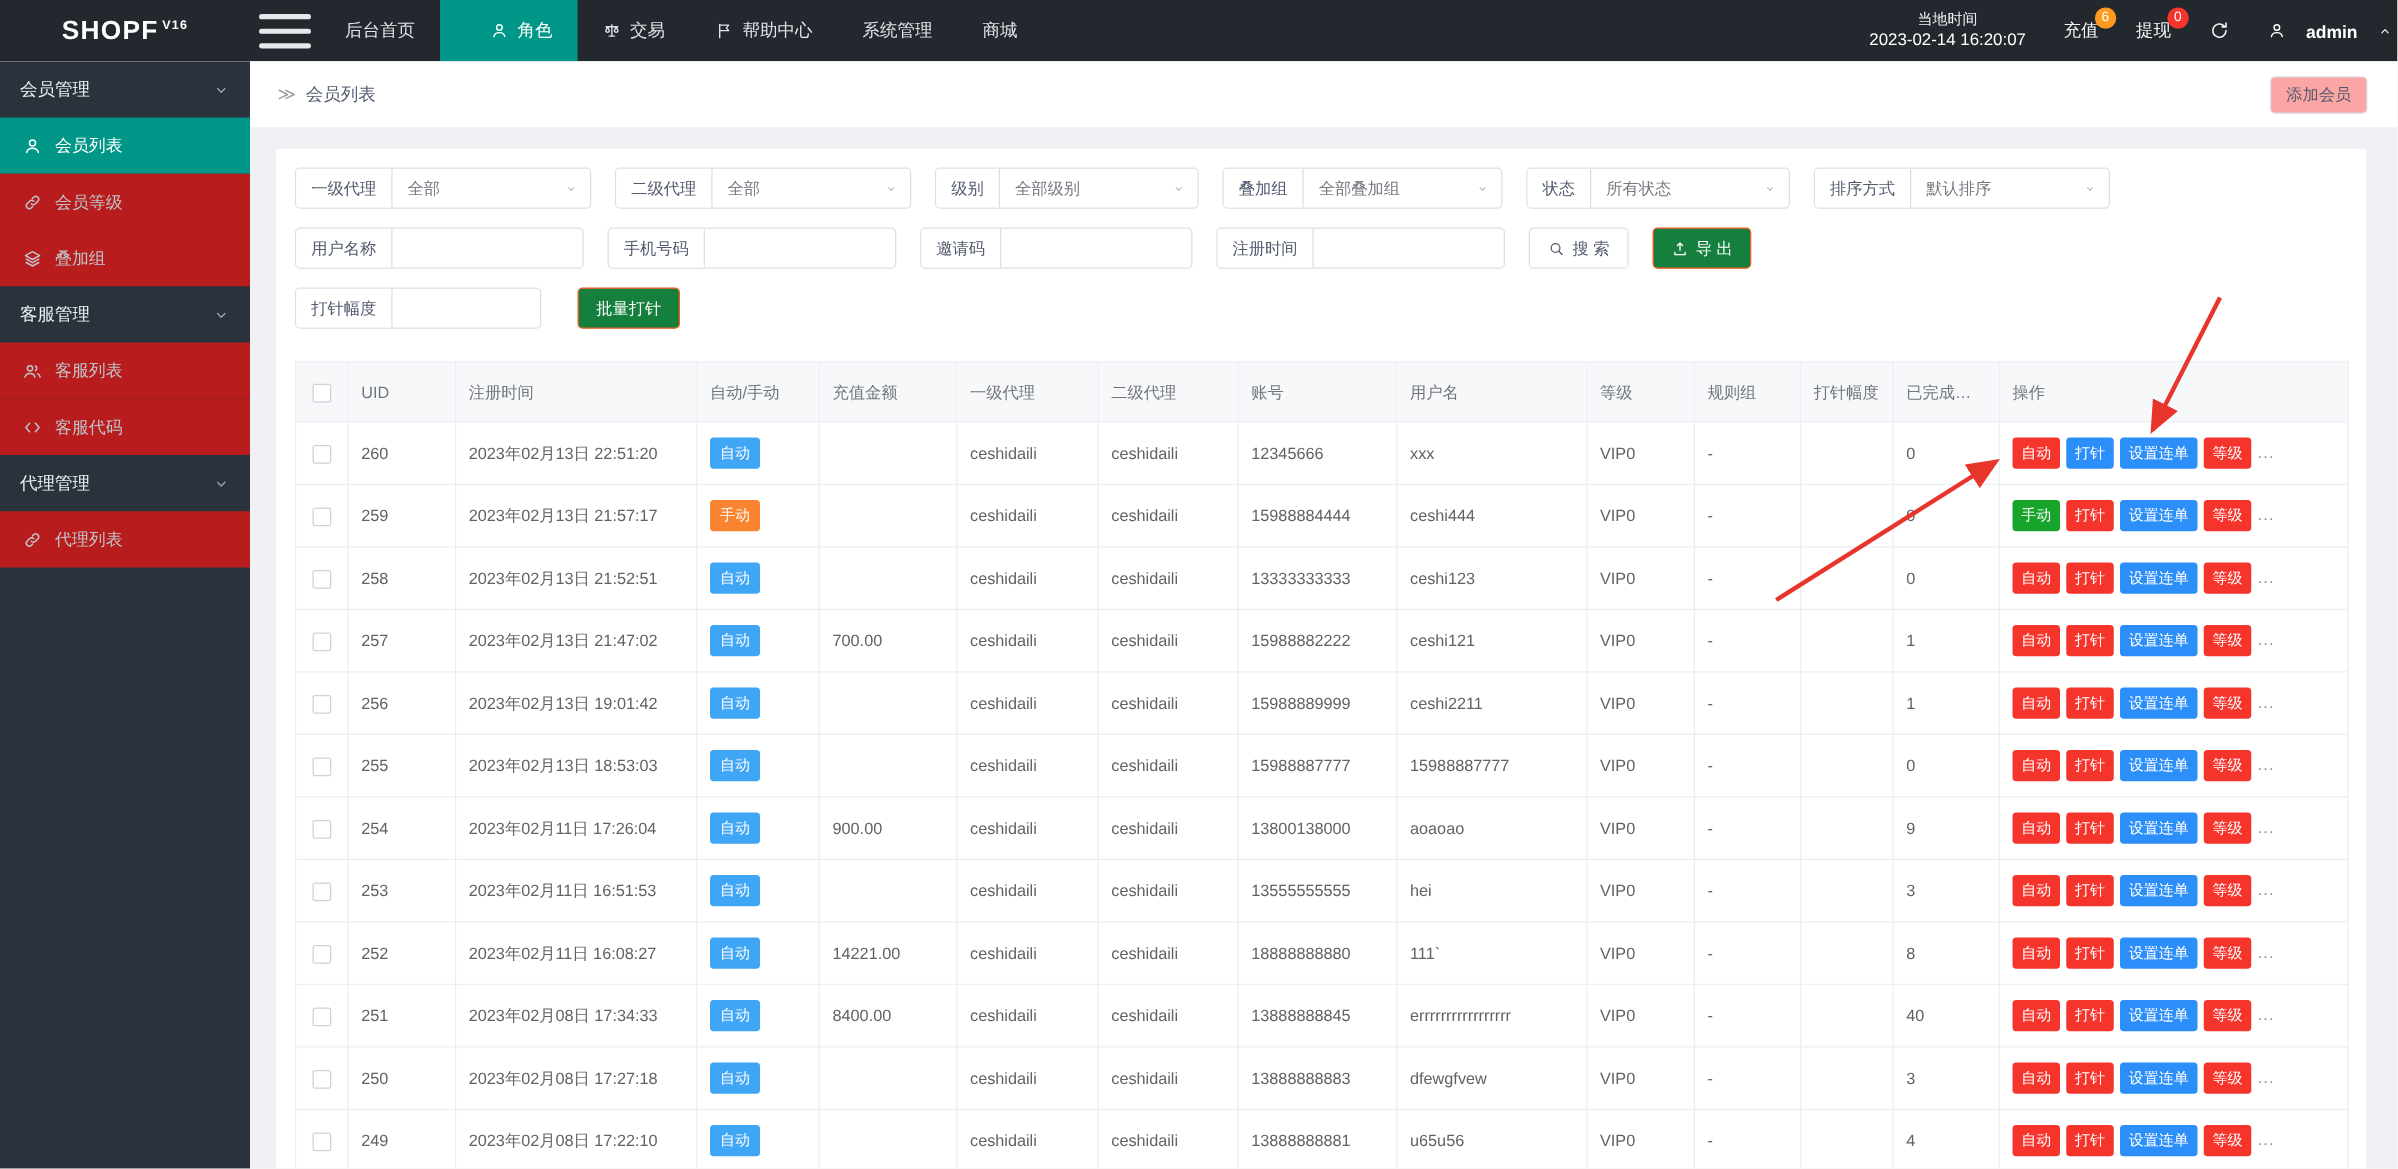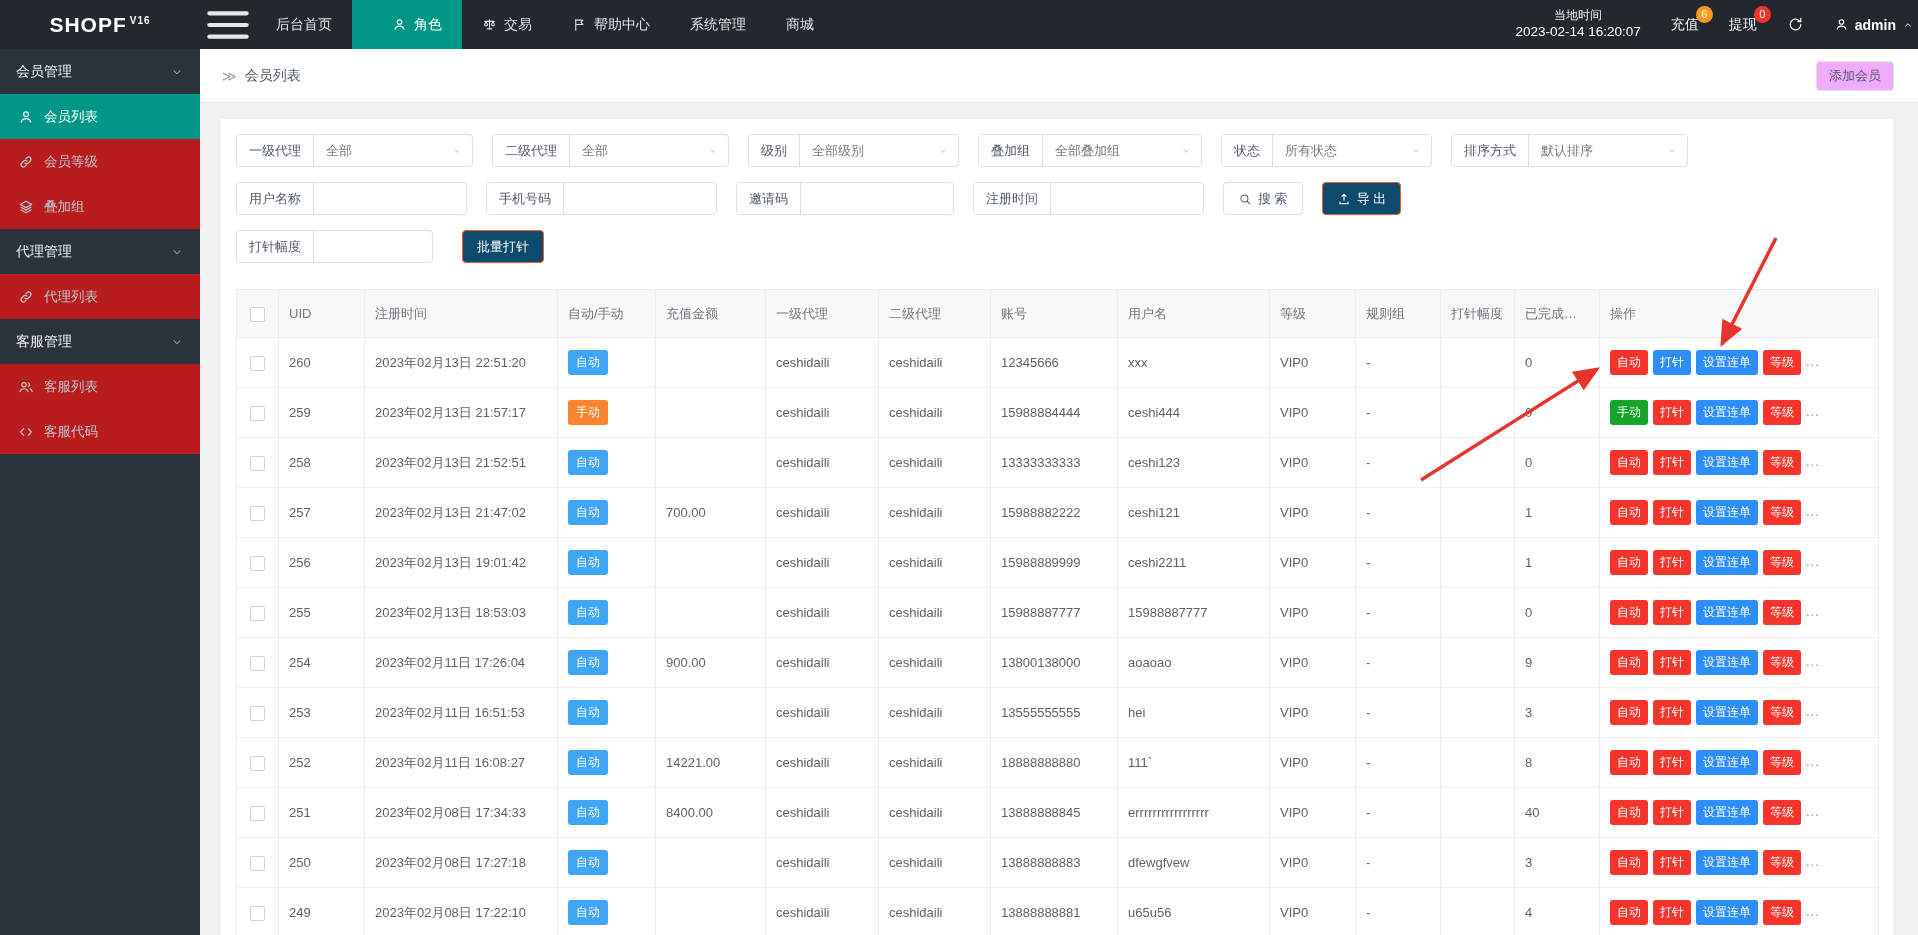--- a/index.html
+++ b/index.html
@@ -18,55 +18,55 @@
   .nav-item .icn { width:15px; height:15px; }
   .topbar-right { margin-left:auto; display:flex; align-items:center; gap:30px; padding-right:4px; }
   .time-block { text-align:center; line-height:1.35; }
   .time-label { font-size:12px; color:#f2f4f6; }
   .time-value { font-size:13.5px; color:#fff; }
   .badge-item { position:relative; font-size:14px; cursor:pointer; color:#f2f4f6; }
   .badge { position:absolute; top:-10px; right:-14px; min-width:17px; height:17px; line-height:17px; border-radius:9px; background:#ff9a1f; color:#fff; font-size:11px; text-align:center; padding:0 4px; }
   .badge.red { background:#f5342c; }
   .icon-btn { cursor:pointer; display:flex; align-items:center; color:#f2f4f6; }
   .icon-btn .icn { width:17px; height:17px; }
-  .user-menu { display:flex; align-items:center; gap:6px; font-size:14px; font-weight:bold; cursor:pointer; }
+  .user-menu { display:flex; align-items:center; gap:16px; font-size:14px; font-weight:bold; cursor:pointer; }
   .user-menu .icn { width:15px; height:15px; }
   .user-menu .icn.chev { width:12px; height:12px; }
 
   
   .body-row { flex:1; display:flex; overflow:hidden; }
   .sidebar { width:200px; flex:0 0 200px; background:#2a333b; overflow:hidden; }
   .sb-header { height:45px; display:flex; align-items:center; justify-content:space-between; padding:0 16px; font-size:14px; color:#eef1f3; cursor:pointer; }
   .sb-header .icn { width:14px; height:14px; color:#9aa6ad; }
   .sb-item { height:45px; display:flex; align-items:center; gap:10px; padding:0 16px 0 18px; font-size:13.5px; color:#bdc6cc; cursor:pointer; background:#b91c1c; }
   .sb-item .icn { width:16px; height:16px; }
   .sb-item.active { background:#009688; color:#fff; }
 
   .main { flex:1; display:flex; flex-direction:column; background:#f0f1f4; overflow:hidden; }
   .breadcrumb-bar { flex:0 0 54px; height:54px; background:#fff; border-bottom:1px solid #e8e9eb; display:flex; align-items:center; justify-content:space-between; padding:0 24px 0 22px; }
   .breadcrumb { font-size:14px; color:#515a6e; display:flex; align-items:center; gap:8px; }
   .bc-marker { color:#9aa0a8; font-size:14px; }
-  .btn-plain { height:30px; padding:0 12px; font-size:13px; border:1px solid #dcdfe6; border-radius:4px; background:#f0abfc; color:#515a6e; cursor:pointer; font-family:inherit;text-align:right; }
+  .btn-plain { height:30px; padding:0 12px; font-size:13px; border:1px solid #dcdfe6; border-radius:4px; background:#fca5a5; color:#515a6e; cursor:pointer; font-family:inherit;text-align:right; }
 
   .content { flex:1; padding:16px 25px 0 21px; overflow:hidden; }
   .panel { background:#fff; border-radius:2px; padding:15px; min-height:830px; }
 
   
   .filter-row { display:flex; align-items:center; gap:19px; margin-bottom:15px; }
   .fgroup { display:inline-flex; align-items:stretch; height:33px; border:1px solid #dcdfe6; border-radius:4px; background:#fff; overflow:hidden; }
   .flabel { display:flex; align-items:center; padding:0 12px; font-size:13px; color:#515a6e; border-right:1px solid #dcdfe6; white-space:nowrap; background:#fff; }
   .fselect { display:flex; align-items:center; justify-content:space-between; width:158px; padding:0 9px 0 12px; cursor:pointer; }
   .fval { font-size:13px; color:#76797f; white-space:nowrap; }
   .sel-caret { width:12px; height:12px; color:#b6b9c0; }
   .finput { border:none; outline:none; width:152px; padding:0 12px; font-size:13px; color:#333; font-family:inherit; background:#fff;margin-top:35px; }
   .finput::placeholder { color:#aeb2ba; }
   .finput.narrow { width:118px; }
   .btn { height:33px; display:inline-flex; align-items:center; gap:6px; padding:0 14px; border-radius:4px; border:1px solid #dcdfe6; background:#fff; font-size:13px; color:#515a6e; cursor:pointer; font-family:inherit; }
   .btn .icn { width:14px; height:14px; }
-  .orange-btn { background:#0c4a6e; border-color:#fa5a1f; color:#fff;text-align:center; }
+  .orange-btn { background:#15803d; border-color:#fa5a1f; color:#fff;text-align:center; }
   .batch { margin-left:10px; }
 
   
   .data-table { width:1642px; border-collapse:collapse; table-layout:fixed; margin-top:26px; }
   .data-table th, .data-table td { border:1px solid #ebeef5; padding:0 10px; white-space:nowrap; overflow:hidden; text-overflow:ellipsis; text-align:left; }
   .data-table th { height:48px; background:#f7f8fa; font-size:13px; font-weight:normal; color:#72767b; }
   .data-table td { height:50px; font-size:13px; color:#606266; }
   .c-check { text-align:center !important; }
   .checkbox { display:inline-block; width:15px; height:15px; border:1px solid #ced3db; border-radius:2px; background:#fff; cursor:pointer; vertical-align:middle; }
   .pill { display:inline-block; min-width:40px; text-align:center; padding:4px 8px; border-radius:3px; color:#fff; font-size:12px; }
@@ -181,51 +181,51 @@
           </div>
           <div class="sb-item">
             <svg class="icn " viewBox="0 0 24 24" fill="none" stroke="currentColor" stroke-width="1.8" stroke-linecap="round" stroke-linejoin="round">
               <path d="M12 3.5l8.5 4.7L12 12.9 3.5 8.2 12 3.5zM4.5 12.5L12 16.7l7.5-4.2M4.5 16.5L12 20.7l7.5-4.2"></path>
             </svg>
             <span>叠加组</span>
           </div>
         </div>
         <div class="sb-group">
           <div class="sb-header">
-            <span>代理管理</span>
-            <svg class="icn sb-chev" viewBox="0 0 24 24" fill="none" stroke="currentColor" stroke-width="1.8" stroke-linecap="round" stroke-linejoin="round">
-              <path d="M7 10l5 5 5-5"></path>
-            </svg>
-          </div>
-          <div class="sb-item">
-            <svg class="icn " viewBox="0 0 24 24" fill="none" stroke="currentColor" stroke-width="1.8" stroke-linecap="round" stroke-linejoin="round">
-              <path d="M10.5 13.5a3.5 3.5 0 0 0 5 0l3-3a3.54 3.54 0 0 0-5-5l-1.7 1.7M13.5 10.5a3.5 3.5 0 0 0-5 0l-3 3a3.54 3.54 0 0 0 5 5l1.7-1.7"></path>
-            </svg>
-            <span>代理列表</span>
-          </div>
-        </div>
-        <div class="sb-group">
-          <div class="sb-header">
             <span>客服管理</span>
             <svg class="icn sb-chev" viewBox="0 0 24 24" fill="none" stroke="currentColor" stroke-width="1.8" stroke-linecap="round" stroke-linejoin="round">
               <path d="M7 10l5 5 5-5"></path>
             </svg>
           </div>
           <div class="sb-item">
             <svg class="icn " viewBox="0 0 24 24" fill="none" stroke="currentColor" stroke-width="1.8" stroke-linecap="round" stroke-linejoin="round">
               <circle cx="9" cy="8.5" r="3.2"></circle>
               <path d="M3 19c.7-3 3-4.4 6-4.4s5.3 1.4 6 4.4M15.5 5.7a3.2 3.2 0 0 1 0 5.6M18 14.9c1.7.6 2.8 1.9 3.2 4.1"></path>
             </svg>
             <span>客服列表</span>
           </div>
           <div class="sb-item">
             <svg class="icn " viewBox="0 0 24 24" fill="none" stroke="currentColor" stroke-width="1.8" stroke-linecap="round" stroke-linejoin="round">
               <path d="M8.5 7L4 12l4.5 5M15.5 7L20 12l-4.5 5"></path>
             </svg>
             <span>客服代码</span>
+          </div>
+        </div>
+        <div class="sb-group">
+          <div class="sb-header">
+            <span>代理管理</span>
+            <svg class="icn sb-chev" viewBox="0 0 24 24" fill="none" stroke="currentColor" stroke-width="1.8" stroke-linecap="round" stroke-linejoin="round">
+              <path d="M7 10l5 5 5-5"></path>
+            </svg>
+          </div>
+          <div class="sb-item">
+            <svg class="icn " viewBox="0 0 24 24" fill="none" stroke="currentColor" stroke-width="1.8" stroke-linecap="round" stroke-linejoin="round">
+              <path d="M10.5 13.5a3.5 3.5 0 0 0 5 0l3-3a3.54 3.54 0 0 0-5-5l-1.7 1.7M13.5 10.5a3.5 3.5 0 0 0-5 0l-3 3a3.54 3.54 0 0 0 5 5l1.7-1.7"></path>
+            </svg>
+            <span>代理列表</span>
           </div>
         </div>
       </aside>
 
     <main class="main">
       <div class="breadcrumb-bar">
         <div class="breadcrumb">
           <span class="bc-marker">≫</span>
           <span>会员列表</span>
         </div>

